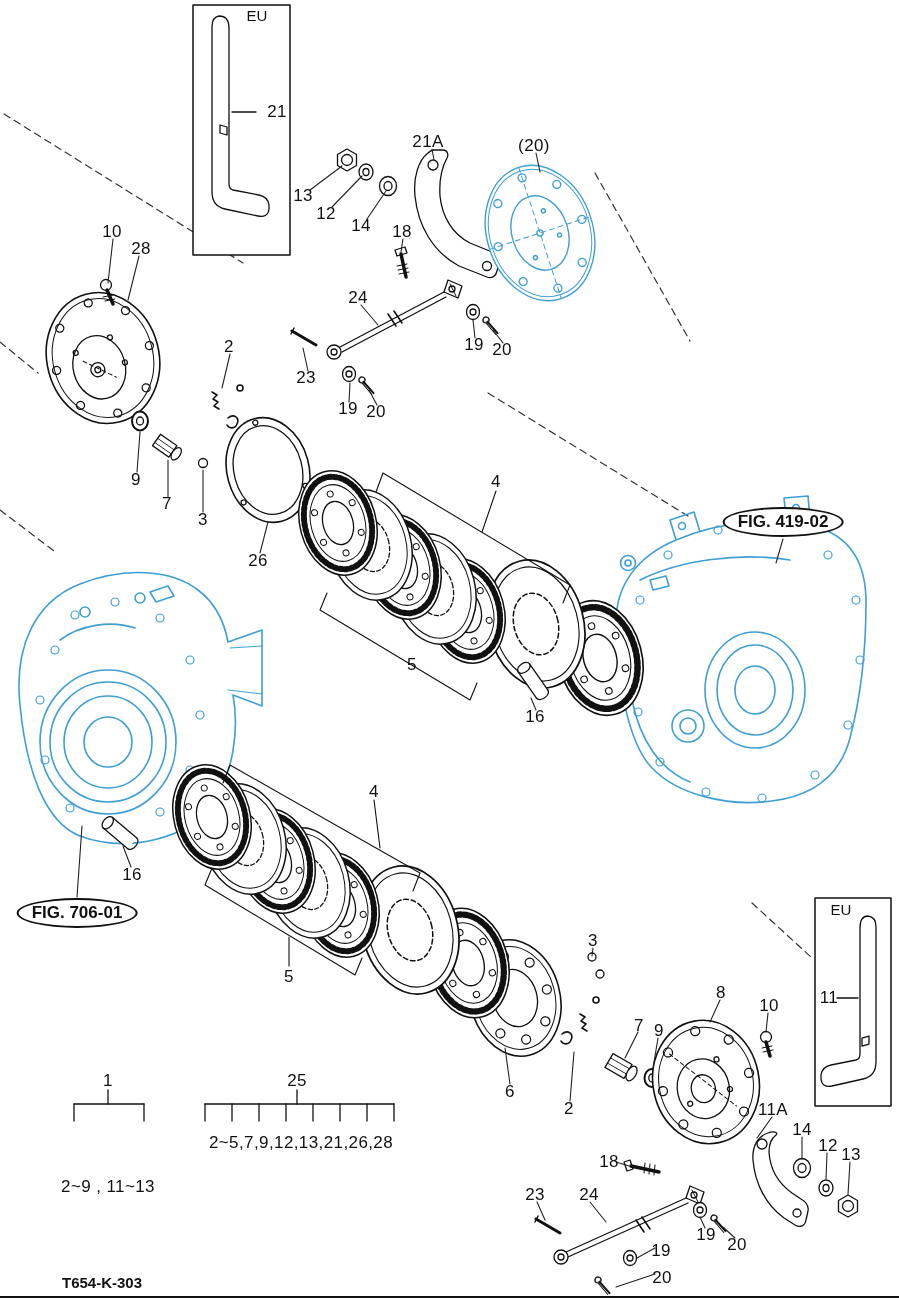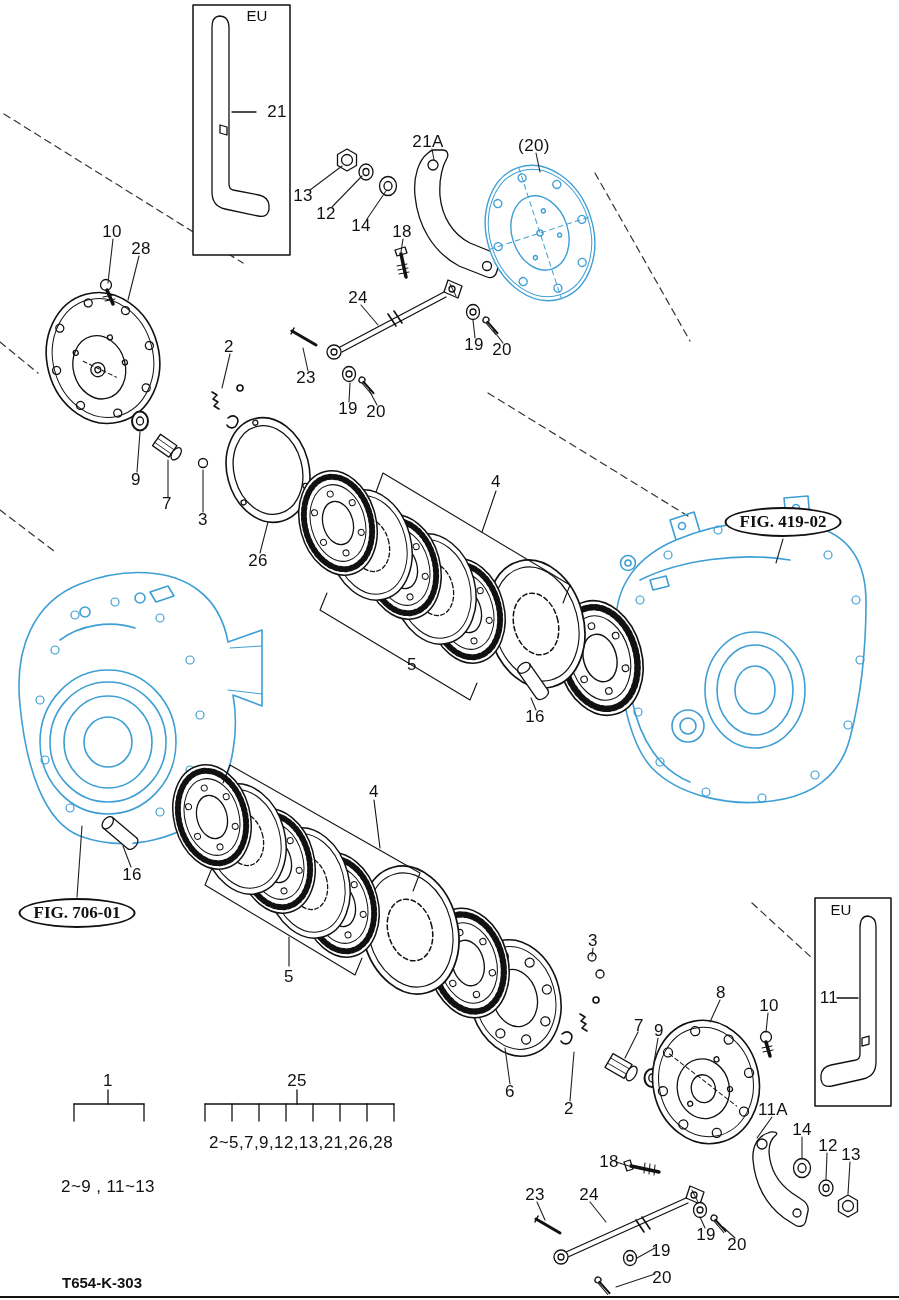--- a/index.html
+++ b/index.html
@@ -3,21 +3,21 @@
 <meta charset="utf-8">
 <style>
   html,body{margin:0;padding:0;background:#fff}
   #page{position:relative;width:899px;height:1300px;background:#fff;
         font-family:"Liberation Sans",sans-serif;overflow:hidden}
   #diagram-svg{position:absolute;left:0;top:0}
   #label-layer{position:absolute;left:0;top:0;width:899px;height:1300px}
   .lbl{position:absolute;transform:translate(-50%,-50%);font-size:17px;color:#111;
        white-space:nowrap;letter-spacing:.4px}
   .fig-ref{position:absolute;transform:translate(-50%,-50%);
-       font-family:Liberation Serif, serif;font-weight:bold;font-size:17px;color:#111;
+       font-family:Liberation Sans, sans-serif;font-weight:bold;font-size:17px;color:#111;
        border:2px solid #111;border-radius:50%;padding:3px 13px;background:#fff;white-space:nowrap}
   .eu{position:absolute;transform:translate(-50%,-50%);font-size:15px;color:#111}
   .code{position:absolute;left:62px;top:1274px;font-family:Liberation Sans, sans-serif;
        font-weight:bold;font-size:15px;color:#111}
 </style>
 </head>
 <body>
 
 <div id="page">
 

